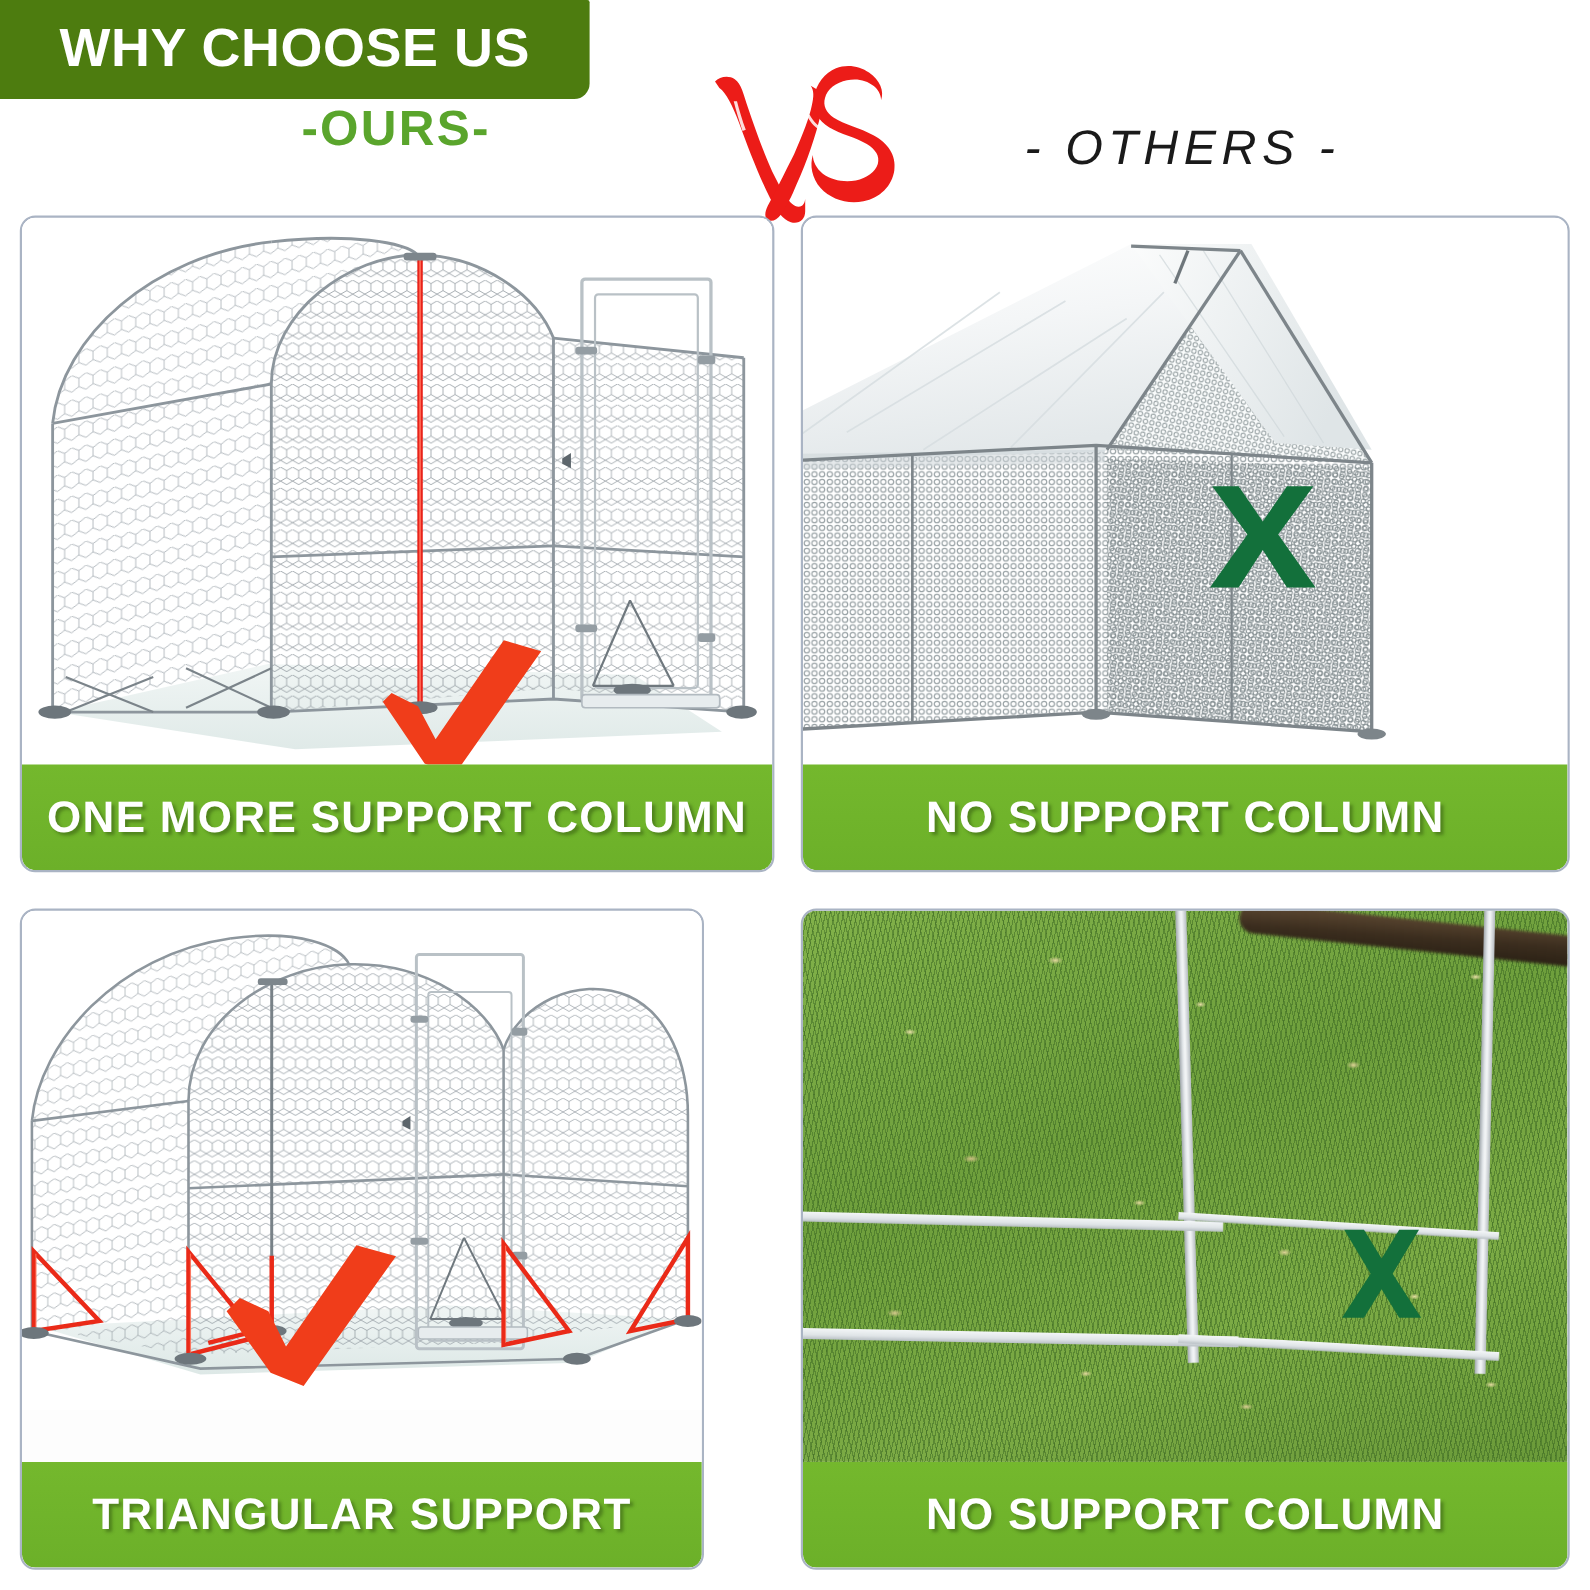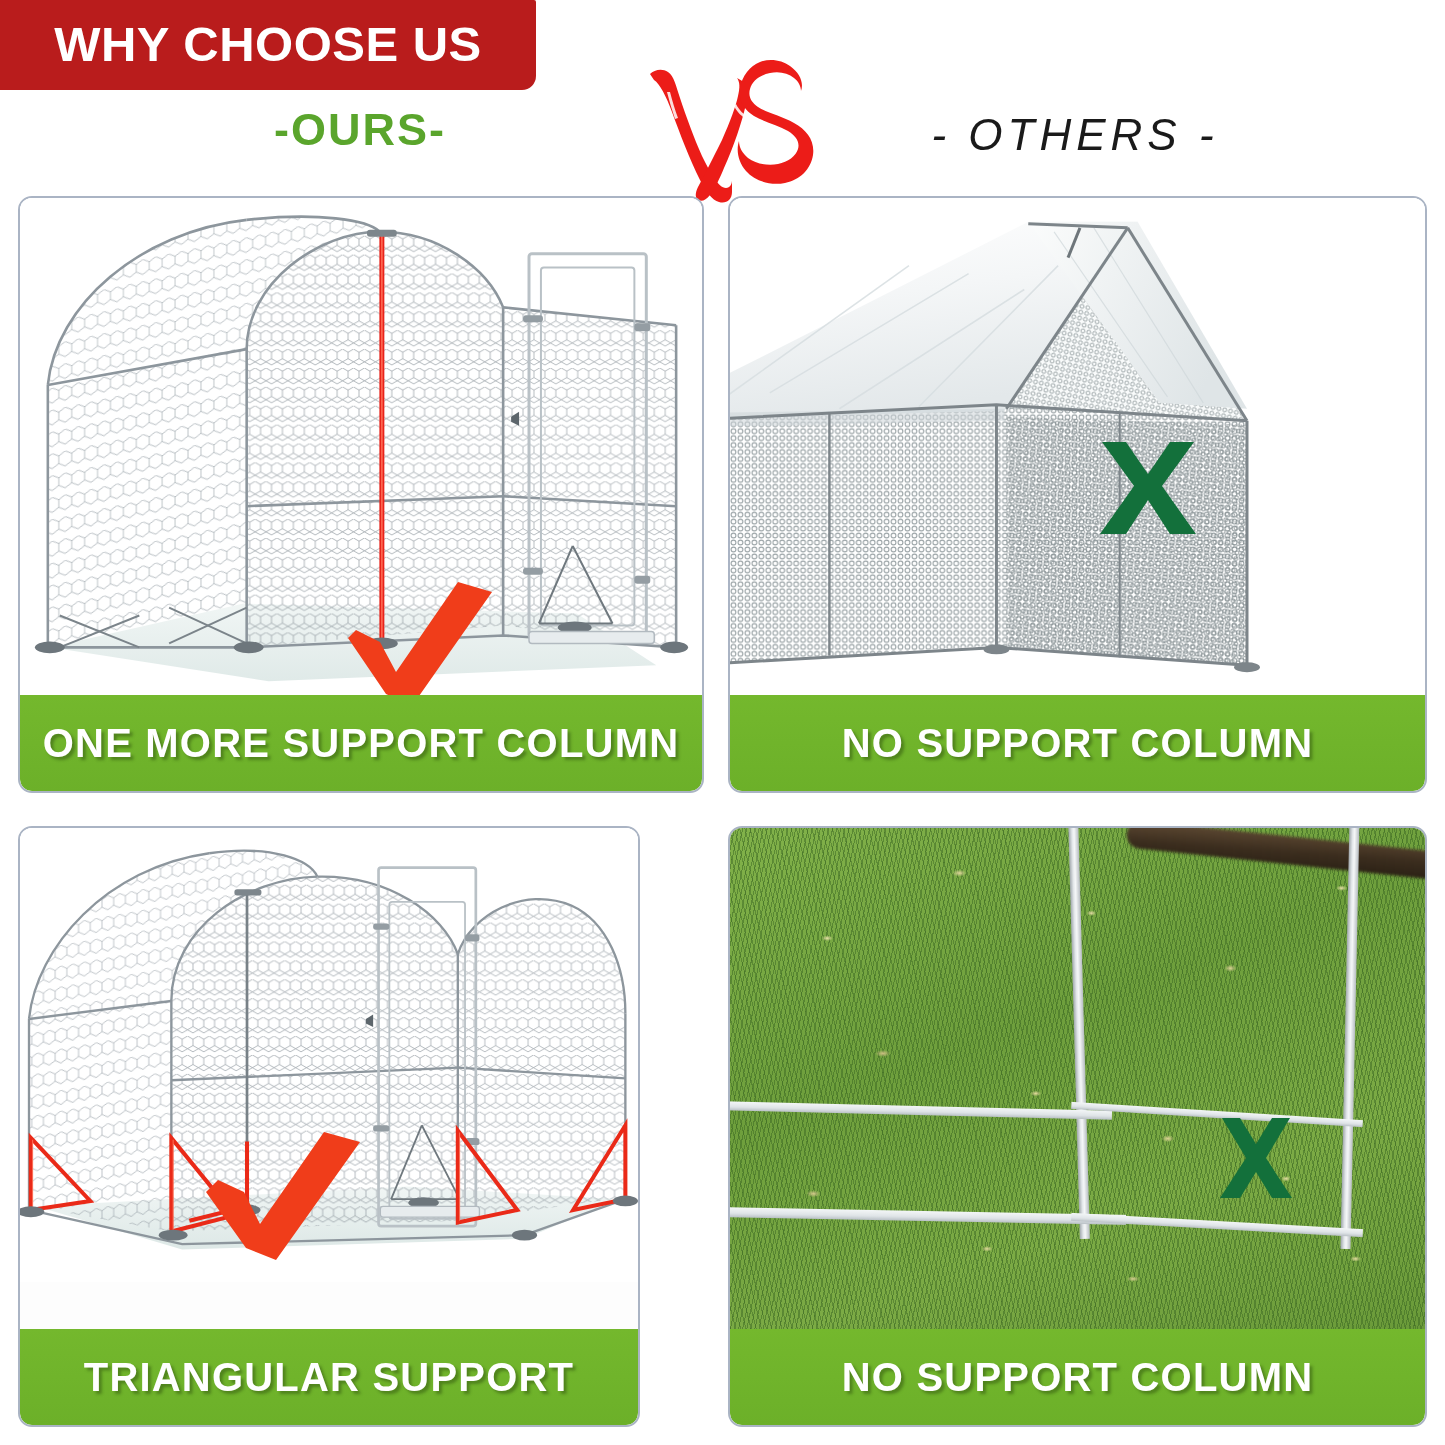--- a/index.html
+++ b/index.html
@@ -26,40 +26,40 @@
     left: 0; top: 0;
     width: 1445px;
     height: 192px;
   }
 
   .why-badge {
     position: absolute;
     left: 0; top: 0;
     width: 536px;
     height: 90px;
-    background: #b91c1c;
+    background: #4d7c0f;
     border-bottom-right-radius: 14px;
     border-top-right-radius: 2px;
     display: flex;
     align-items: center;
     justify-content: center;
   }
   .why-badge-text {
     color: #ffffff;
     font-size: 49px;
     font-weight: bold;
     letter-spacing: 0.5px;
     font-family: "Liberation Sans", sans-serif;
     white-space: nowrap;
     padding-bottom: 2px;
   }
 
   .ours-label {
     position: absolute;
-    left: 20px; top: 104px;
+    left: 20px; top: 91px;
     width: 680px;
     text-align: center;
     color: #5aa52c;
     font-size: 45px;
     font-weight: bold;
     letter-spacing: 2px;
     font-family: "Liberation Sans", sans-serif;
   }
 
   .others-label {

